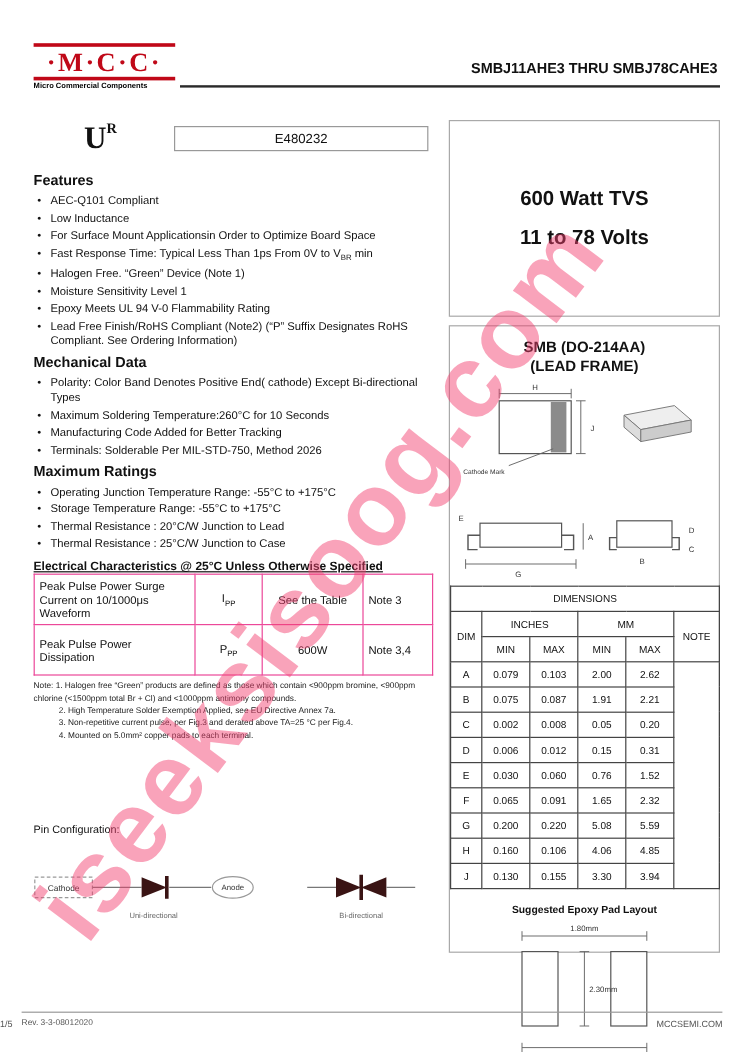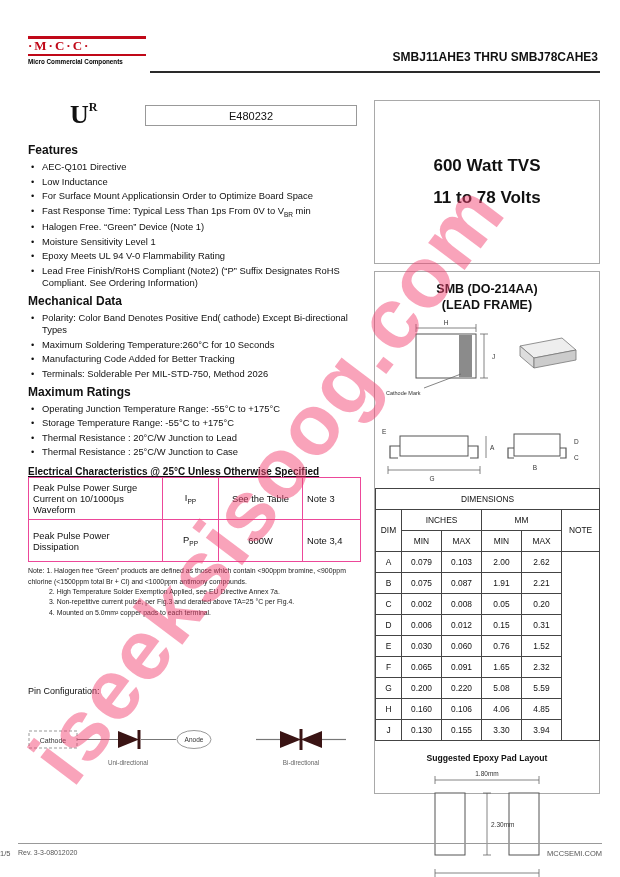--- a/index.html
+++ b/index.html
@@ -8,22 +8,22 @@
           color:#111; overflow:hidden; font-family:"Liberation Sans", sans-serif; }
 
   
   .watermark { position:absolute; left:10px; top:742px; transform-origin:0 0;
                transform:rotate(-53deg); font-size:86px; font-weight:bold; letter-spacing:2px;
                color:rgba(243,62,110,0.48); white-space:nowrap; z-index:9; pointer-events:none; }
 
   
   .logo { position:absolute; left:28px; top:36px; width:118px; }
   .logo-line-top { height:3px; background:#c00818; }
-  .logo-text { color:#c00818; font-weight:bold; font-size:13px; letter-spacing:2px;
-               font-family:"Liberation Serif", serif; text-align:left; line-height:1.15; }
+  .logo-text { color:#c00818; font-weight:bold; font-size:22px; letter-spacing:2px;
+               font-family:"Liberation Serif", serif; text-align:center; line-height:1.15; }
   .logo-line-bot { height:2.5px; background:#c00818; }
   .logo-sub { font-size:6.3px; font-weight:bold; color:#000; margin-top:1.5px; }
   .part-title { position:absolute; top:50px; right:22px; font-size:12px; font-weight:bold; }
   .header-rule { position:absolute; top:71px; left:150px; right:20px; border-top:2px solid #2a2a2a; }
 
   .ul-mark { position:absolute; left:70px; top:100px; font-family:"Liberation Serif", serif; }
   .ul-mark .u { font-size:26px; font-weight:bold; }
   .ul-mark .r { font-size:12px; font-weight:bold; vertical-align:top; }
   .ul-file-box { position:absolute; left:145px; top:105px; width:212px; height:21px;
                  border:1.5px solid #999; display:flex; align-items:center; justify-content:center;
@@ -94,21 +94,21 @@
 
   <div class="ul-mark">
     <span class="u">U</span><span class="r">R</span>
   </div>
   <div class="ul-file-box">E480232</div>
 
   <div class="left-col">
 
     <div class="section-h">Features</div>
     <ul class="bullets">
-      <li>AEC-Q101 Directive</li>
+      <li>AEC-Q101 Compliant</li>
       <li>Low Inductance</li>
       <li>For Surface Mount Applicationsin Order to Optimize Board Space</li>
       <li><span>Fast Response Time: Typical Less Than 1ps From 0V to V</span><sub class="sb">BR</sub><span> min</span></li>
       <li>Halogen Free. “Green” Device (Note 1)</li>
       <li>Moisture Sensitivity Level 1</li>
       <li>Epoxy Meets UL 94 V-0 Flammability Rating</li>
       <li>Lead Free Finish/RoHS Compliant  (Note2) (“P” Suffix Designates RoHS Compliant. See Ordering Information)</li>
     </ul>
 
     <div class="section-h">Mechanical  Data</div>

